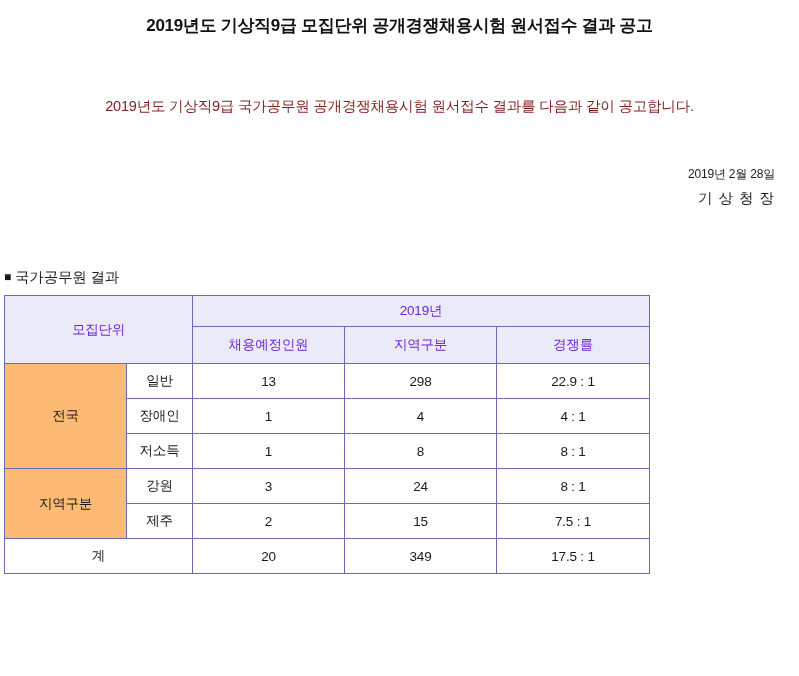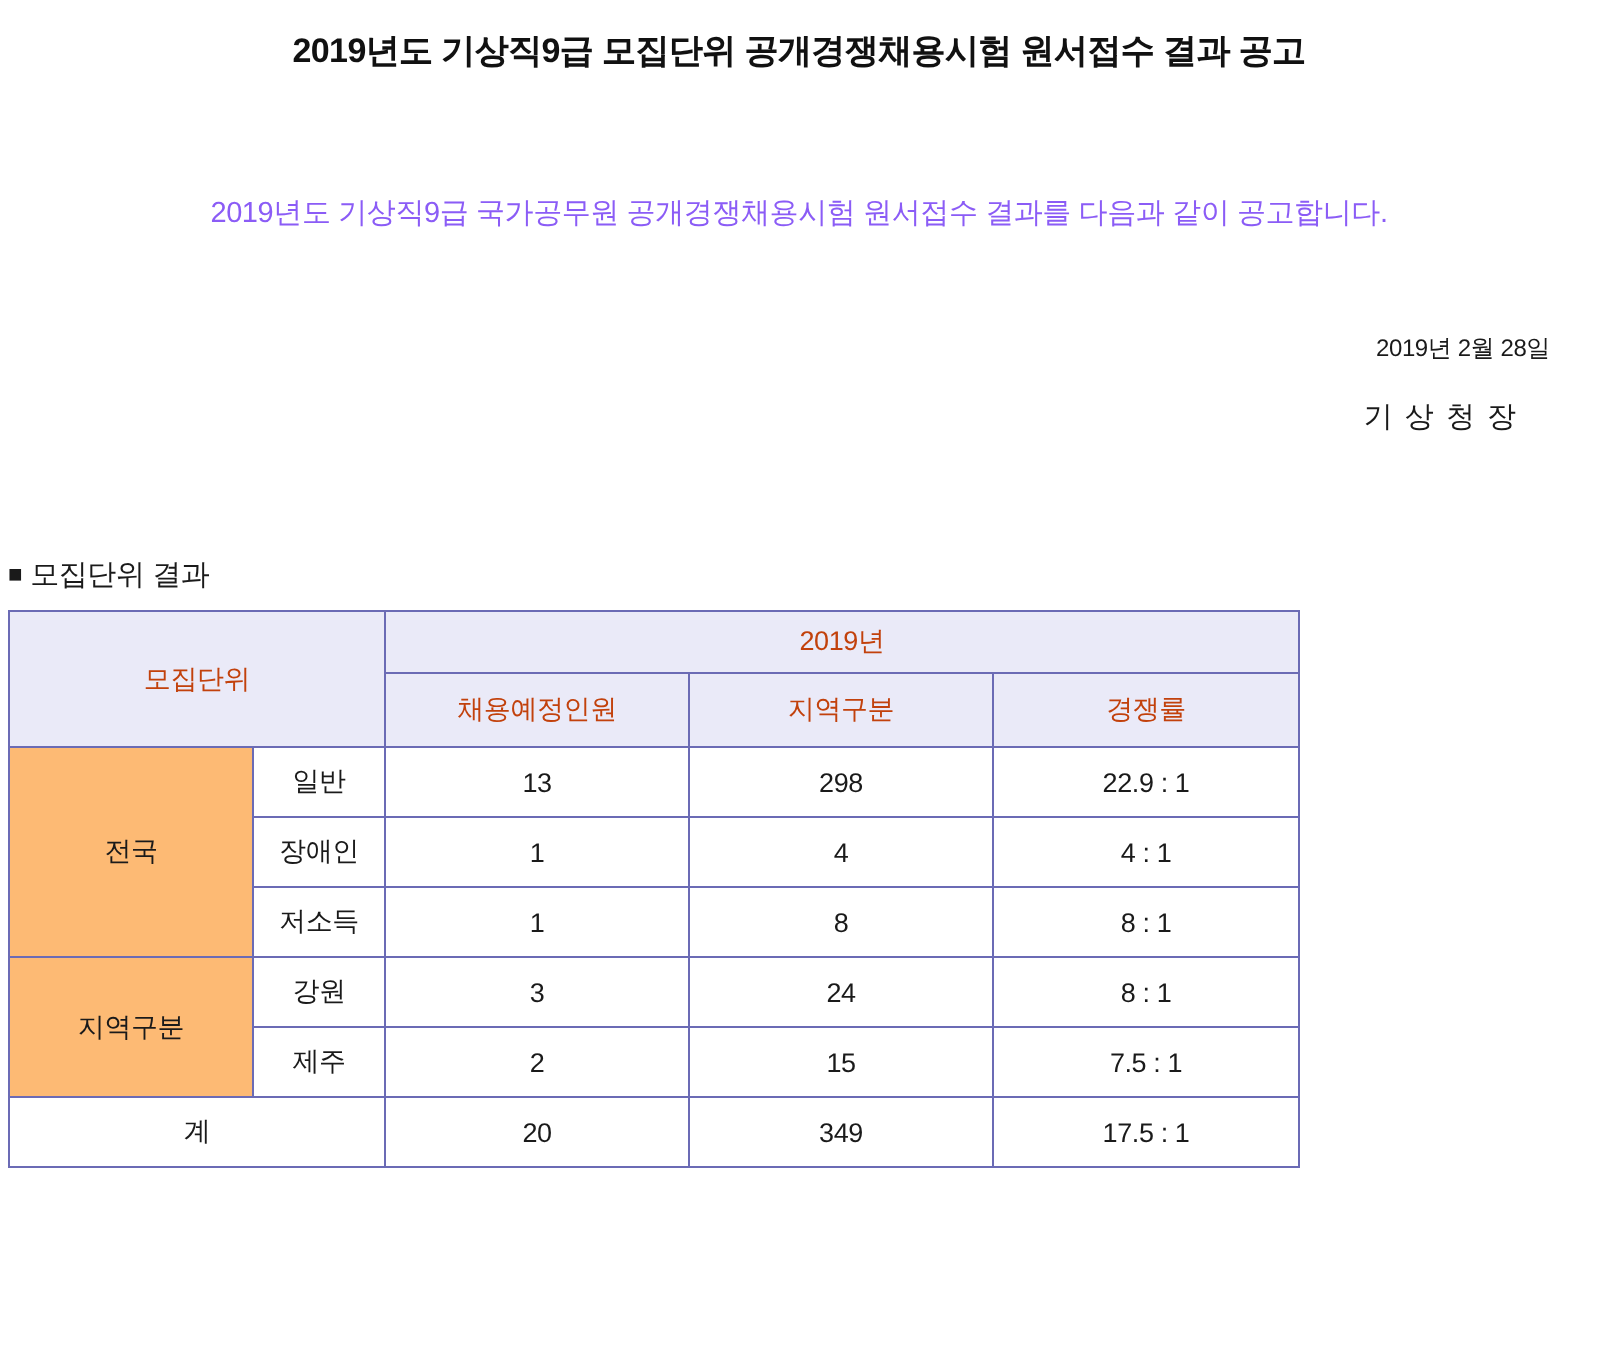--- a/index.html
+++ b/index.html
@@ -26,34 +26,34 @@
     font-weight: bold;
     letter-spacing: -0.3px;
     margin-top: 14px;
     color: #111111;
   }
   .intro {
     text-align: center;
     font-size: 14.5px;
     margin-top: 60px;
     letter-spacing: -0.2px;
-    color: #8b5cf6;
+    color: #7f1d1d;
   }
   .date-line {
     text-align: right;
     font-size: 12px;
     margin-top: 50px;
     padding-right: 24px;
     letter-spacing: -0.2px;
   }
   .org-line {
     text-align: right;
     font-size: 14.5px;
-    margin-top: 16px;
-    padding-right: 40px;
+    margin-top: 6px;
+    padding-right: 24px;
     letter-spacing: 1px;
   }
   .section-head {
     margin-top: 60px;
     padding-left: 4px;
     font-size: 14.5px;
     letter-spacing: -0.2px;
   }
   .section-head .marker {
     font-size: 12px;
@@ -77,21 +77,21 @@
   table.result th, table.result td {
     border: 1px solid #6b6bb5;
     text-align: center;
     padding: 0;
     height: 34px;
     letter-spacing: -0.2px;
     font-weight: normal;
   }
   table.result thead th {
     background: #eaeaf8;
-    color: #c2410c;
+    color: #6d28d9;
     font-weight: normal;
   }
   table.result thead th.yearhead {
     height: 30px;
   }
   table.result thead th.subhead {
     height: 36px;
   }
   table.result thead th.grouphead {
     background: #eaeaf8;
@@ -114,21 +114,21 @@
 <div class="page">
 
   <div class="doc-title">2019년도 기상직9급 모집단위 공개경쟁채용시험 원서접수 결과 공고</div>
 
   <div class="intro">2019년도 기상직9급 국가공무원 공개경쟁채용시험 원서접수 결과를 다음과 같이 공고합니다.</div>
 
   <div class="date-line">2019년 2월 28일</div>
   <div class="org-line">기 상 청 장</div>
 
   <div class="section-head">
-    <span class="marker">■</span><span>모집단위 결과</span>
+    <span class="marker">■</span><span>국가공무원 결과</span>
   </div>
 
 
   <table class="result">
     <colgroup>
       <col class="c1">
         <col class="c2">
         <col class="c3">
         <col class="c4">
         <col class="c5">

